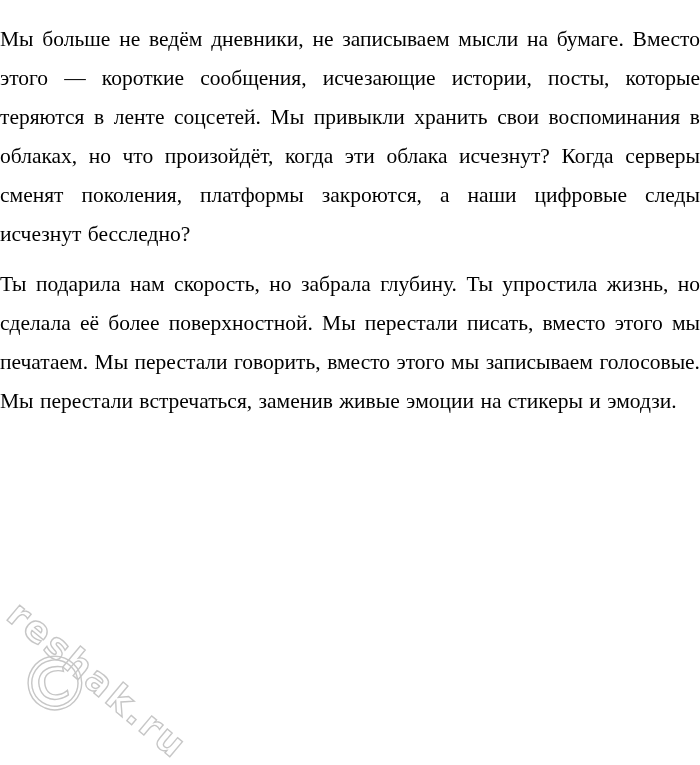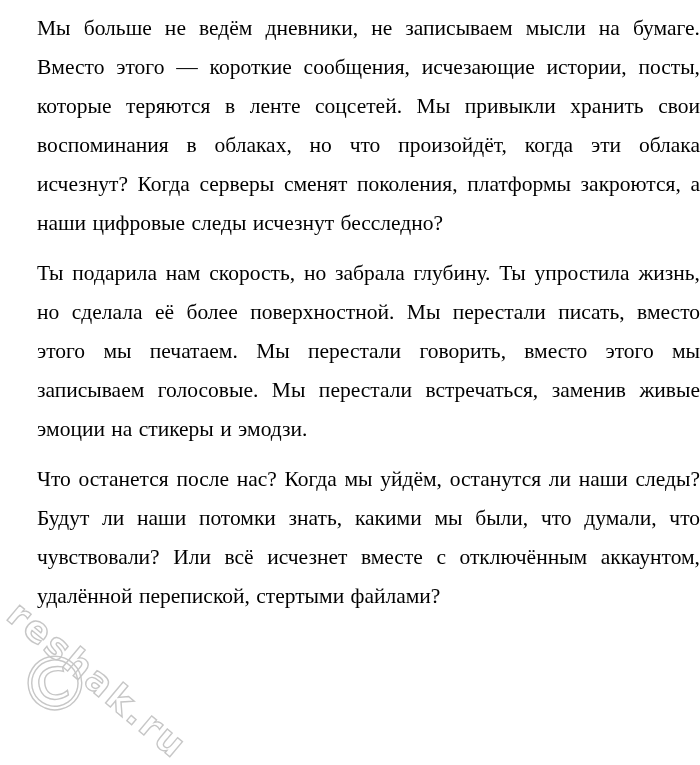--- a/index.html
+++ b/index.html
@@ -11,22 +11,21 @@
     position: relative;
     width: 700px;
     height: 765px;
     background: #ffffff;
     overflow: hidden;
     font-family: "Liberation Serif", "DejaVu Serif", serif;
   }
   .text-layer {
     position: relative;
     z-index: 1;
-    padding-top: 9px;
-    margin-left: 37px;
+    padding-top: 20px;
   }
   p.doc-par {
     margin: 0 0 11px 0;
     font-size: 21.5px;
     line-height: 39px;
     color: #000000;
     text-align: justify;
     word-spacing: 1px;
   }
   p.doc-par:last-child {
@@ -76,16 +75,15 @@
 <div class="page">
 
   <div class="watermark">
     <span class="wm-copy">©</span>
     <span class="wm-text">reshak.ru</span>
   </div>
 
   <div class="text-layer">
     <p class="doc-par">Мы больше не ведём дневники, не записываем мысли на бумаге. Вместо этого — короткие сообщения, исчезающие истории, посты, которые теряются в ленте соцсетей. Мы привыкли хранить свои воспоминания в облаках, но что произойдёт, когда эти облака исчезнут? Когда серверы сменят поколения, платформы закроются, а наши цифровые следы исчезнут бесследно?</p>
     <p class="doc-par">Ты подарила нам скорость, но забрала глубину. Ты упростила жизнь, но сделала её более поверхностной. Мы перестали писать, вместо этого мы печатаем. Мы перестали говорить, вместо этого мы записываем голосовые. Мы перестали встречаться, заменив живые эмоции на стикеры и эмодзи.</p>
-    <p class="doc-par">Что останется после нас? Когда мы уйдём, останутся ли наши следы? Будут ли наши потомки знать, какими мы были, что думали, что чувствовали? Или всё исчезнет вместе с отключённым аккаунтом, удалённой перепиской, стертыми файлами?</p>
   </div>
 
 </div>
 
 </body></html>

